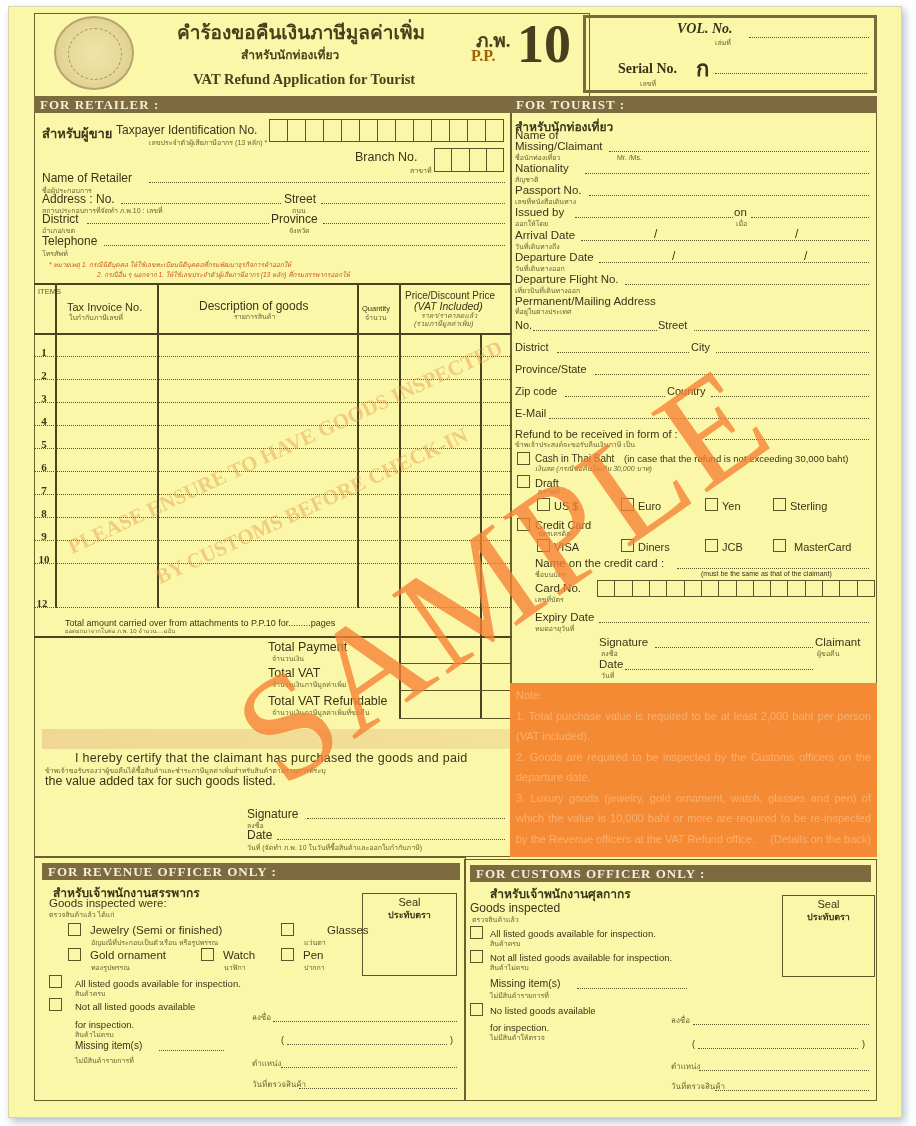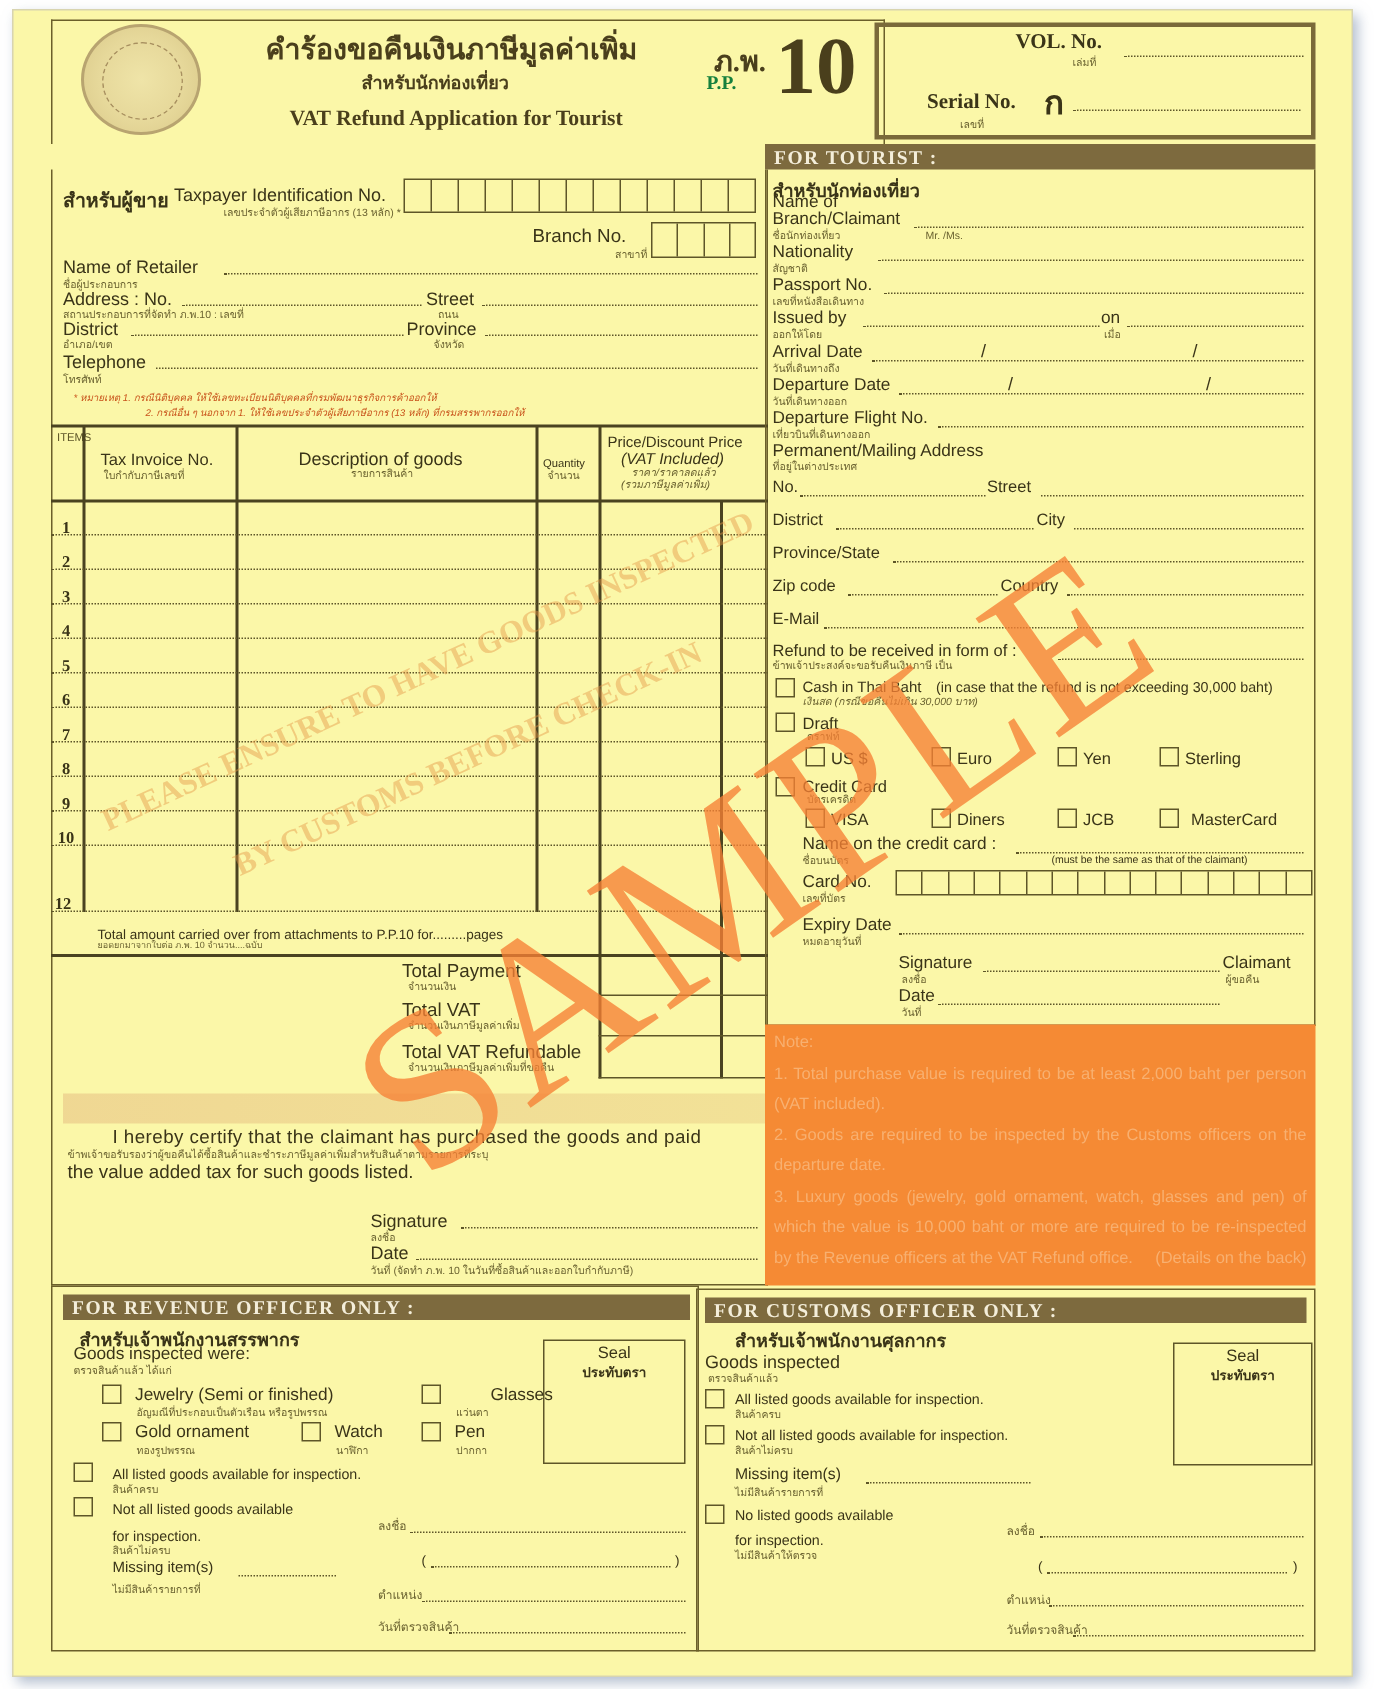--- a/index.html
+++ b/index.html
@@ -68,32 +68,33 @@
 <body>
 
 <div class="sheet">
 
   <div class="frame" style="left:25px;top:6px;width:556px;height:83px;border-width:1.5px 1.5px 0 1.5px;"></div>
   <div class="emblem" style="left:45px;top:9px;"></div>
   <div class="abs serif" style="left:168px;top:10px;font-size:19px;font-weight:bold;color:#4a3f1c;">คำร้องขอคืนเงินภาษีมูลค่าเพิ่ม</div>
   <div class="abs serif" style="left:232px;top:38px;font-size:12px;font-weight:bold;color:#4a3f1c;">สำหรับนักท่องเที่ยว</div>
   <div class="abs serif" style="left:184px;top:64px;font-size:14.5px;font-weight:bold;color:#4a3f1c;">VAT Refund Application for Tourist</div>
   <div class="abs serif" style="left:467px;top:18px;font-size:19px;font-weight:bold;color:#4a3f1c;">ภ.พ.</div>
-  <div class="abs serif" style="left:462px;top:40px;font-size:13px;font-weight:bold;color:#15803d;">P.P.</div>
+  <div class="abs serif" style="left:462px;top:40px;font-size:16px;font-weight:bold;color:#a16207;">P.P.</div>
   <div class="abs serif" style="left:508px;top:8px;font-size:54px;font-weight:bold;color:#4a3f1c;line-height:58px;">10</div>
 
   <div class="frame" style="left:574px;top:8px;width:294px;height:78px;border-width:3px;border-color:#7a6a3a;"></div>
-  <div class="abs serif" style="left:668px;top:14px;font-size:14px;font-weight:bold;">VOL. No.</div>
+  <div class="abs serif" style="left:668px;top:14px;font-size:14px;font-weight:bold;font-style:italic;">VOL. No.</div>
   <div class="abs th" style="left:706px;top:32px;">เล่มที่</div>
   <div class="dots" style="left:740px;top:30px;width:120px;"></div>
   <div class="abs serif" style="left:609px;top:54px;font-size:14px;font-weight:bold;">Serial No.</div>
   <div class="abs serif" style="left:687px;top:44px;font-size:22px;font-weight:bold;">ก</div>
   <div class="abs th" style="left:631px;top:73px;">เลขที่</div>
   <div class="dots" style="left:706px;top:66px;width:152px;"></div>
 
+  <div class="bar" style="left:25px;top:89px;width:478px;">FOR  RETAILER :</div>
   <div class="frame" style="left:25px;top:106px;width:478px;height:744px;border-top:none;"></div>
 
   <div class="abs" style="left:33px;top:116px;font-size:13px;font-weight:bold;">สำหรับผู้ขาย</div>
   <div class="abs lbl" style="left:107px;top:116px;font-size:12px;">Taxpayer Identification No.</div>
   <div class="abs th" style="left:140px;top:132px;">เลขประจำตัวผู้เสียภาษีอากร (13 หลัก) *</div>
   <div class="cellrow" style="left:260px;top:112px;width:235px;height:23px;">
     <div class="c"></div>
       <div class="c"></div>
       <div class="c"></div>
       <div class="c"></div>
@@ -214,21 +215,21 @@
   <div class="dots" style="left:298px;top:811px;width:198px;"></div>
   <div class="abs th" style="left:238px;top:815px;">ลงชื่อ</div>
   <div class="abs lbl" style="left:238px;top:821px;font-size:12px;">Date</div>
   <div class="dots" style="left:268px;top:832px;width:228px;"></div>
   <div class="abs th" style="left:238px;top:837px;">วันที่ (จัดทำ ภ.พ. 10 ในวันที่ซื้อสินค้าและออกใบกำกับภาษี)</div>
 
   <div class="bar" style="left:501px;top:89px;width:367px;">FOR  TOURIST :</div>
   <div class="frame" style="left:501px;top:106px;width:367px;height:571px;border-top:none;"></div>
   <div class="abs" style="left:506px;top:110px;font-size:12px;font-weight:bold;">สำหรับนักท่องเที่ยว</div>
   <div class="abs lbl" style="left:506px;top:122px;">Name of</div>
-  <div class="abs lbl" style="left:506px;top:133px;">Branch/Claimant</div>
+  <div class="abs lbl" style="left:506px;top:133px;">Missing/Claimant</div>
   <div class="dots" style="left:600px;top:144px;width:260px;"></div>
   <div class="abs th" style="left:506px;top:147px;">ชื่อนักท่องเที่ยว</div>
   <div class="abs th" style="left:608px;top:147px;">Mr. /Ms.</div>
   <div class="abs lbl" style="left:506px;top:155px;">Nationality</div>
   <div class="dots" style="left:576px;top:166px;width:284px;"></div>
   <div class="abs th" style="left:506px;top:169px;">สัญชาติ</div>
   <div class="abs lbl" style="left:506px;top:177px;">Passport No.</div>
   <div class="dots" style="left:580px;top:188px;width:280px;"></div>
   <div class="abs th" style="left:506px;top:191px;">เลขที่หนังสือเดินทาง</div>
   <div class="abs lbl" style="left:506px;top:199px;">Issued by</div>

